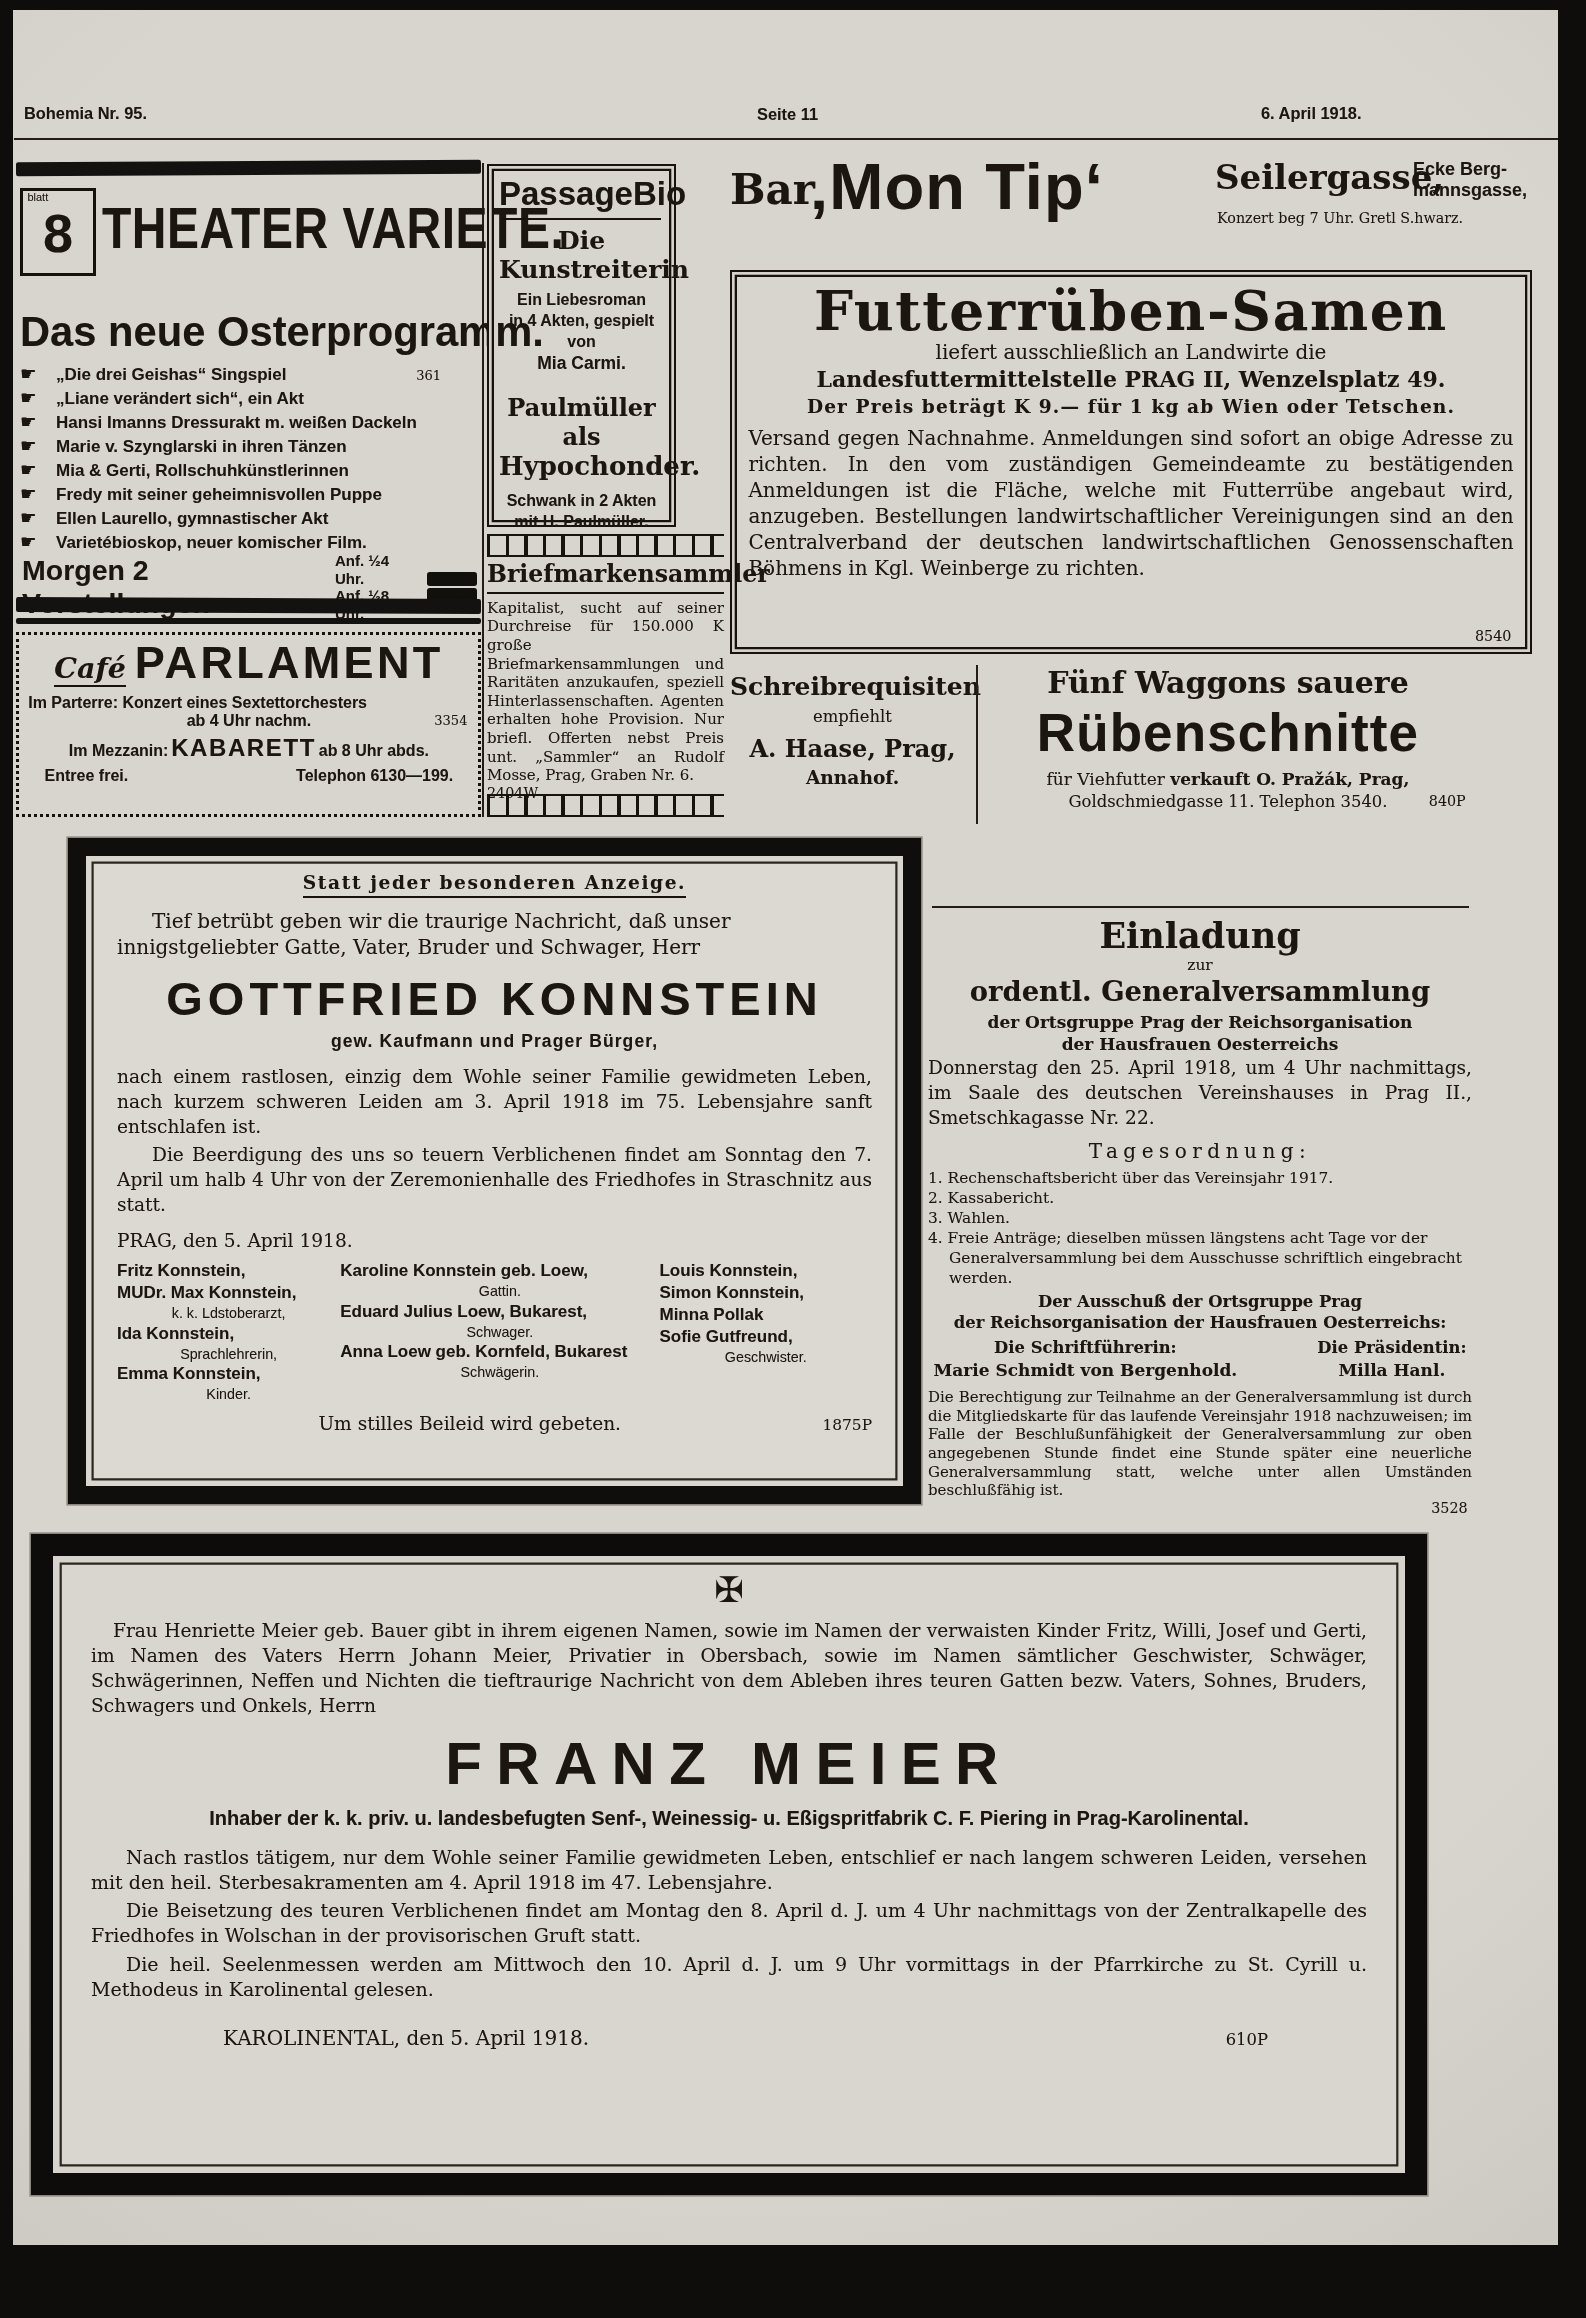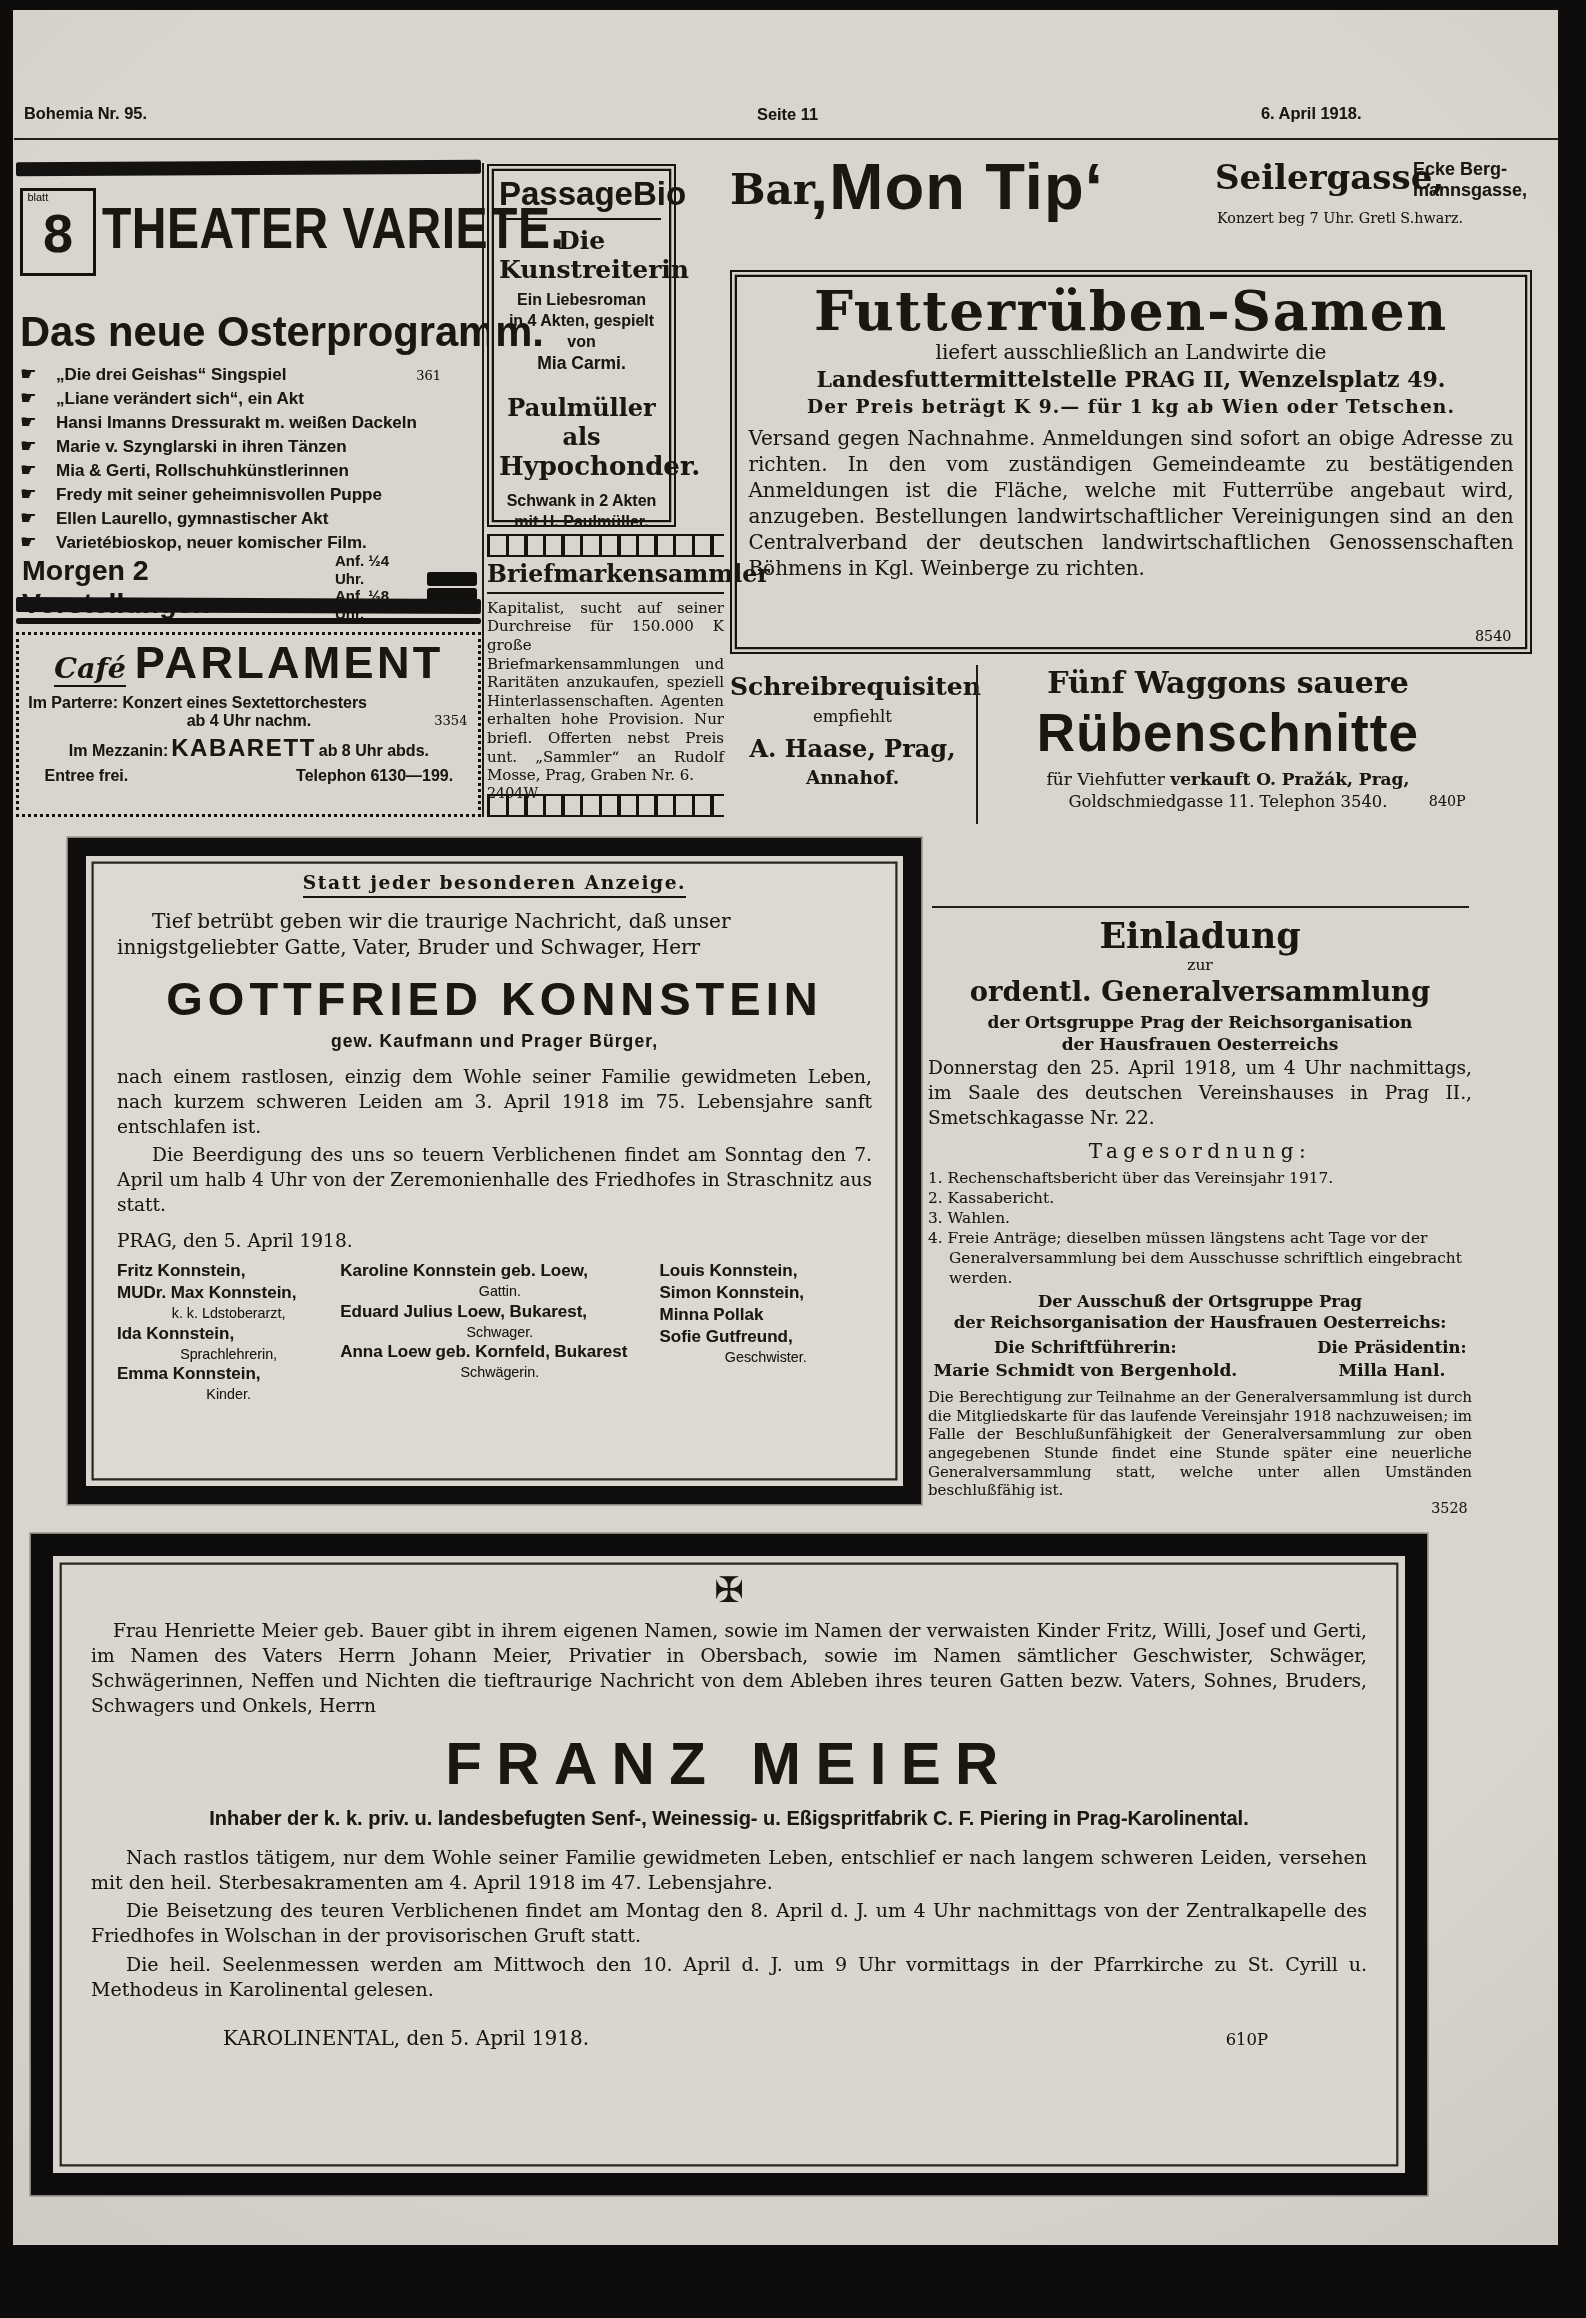--- a/index.html
+++ b/index.html
@@ -256,20 +256,24 @@
         <div class="sig-role">Schwägerin.</div>
       </div>
       <div style="width:219px">
         <div class="sig-name">Louis Konnstein,</div>
         <div class="sig-name">Simon Konnstein,</div>
         <div class="sig-name">Minna Pollak</div>
         <div class="sig-name">Sofie Gutfreund,</div>
         <div class="sig-role">Geschwister.</div>
       </div>
     </div>
+    <div style="display:flex;align-items:baseline;margin-top:8.8px">
+      <div class="serif" style="font-size:18.6px;margin:0 auto">Um stilles Beileid wird gebeten.</div>
+      <div class="serif" style="font-size:15.4px">1875P</div>
+    </div>
   </div>
 
   <div class="frame2" style="left:31px;top:1534px;width:1396px;height:661px;box-sizing:border-box;padding:14.3px 38px">
     <div class="ctr" style="font-size:35px;font-family:'DejaVu Sans',sans-serif">✠</div>
     <div class="serif just" style="font-size:18.6px;line-height:25px;text-indent:22px;margin-top:7.7px">Frau Henriette Meier geb. Bauer gibt in ihrem eigenen Namen, sowie im Namen der verwaisten Kinder Fritz, Willi, Josef und Gerti, im Namen des Vaters Herrn Johann Meier, Privatier in Obersbach, sowie im Namen sämtlicher Geschwister, Schwäger, Schwägerinnen, Neffen und Nichten die tieftraurige Nachricht von dem Ableben ihres teuren Gatten bezw. Vaters, Sohnes, Bruders, Schwagers und Onkels, Herrn</div>
     <div class="sans b ctr" style="font-size:60px;letter-spacing:14.3px;margin-top:11px">FRANZ MEIER</div>
     <div class="sans b ctr" style="font-size:20px;margin-top:8.8px">Inhaber der k. k. priv. u. landesbefugten Senf-, Weinessig- u. Eßigspritfabrik C. F. Piering in Prag-Karolinental.</div>
     <div class="serif just" style="font-size:19px;line-height:25px;text-indent:35px;margin-top:15.4px">Nach rastlos tätigem, nur dem Wohle seiner Familie gewidmeten Leben, entschlief er nach langem schweren Leiden, versehen mit den heil. Sterbesakramenten am 4. April 1918 im 47. Lebensjahre.</div>
     <div class="serif just" style="font-size:19px;line-height:25px;text-indent:35px;margin-top:3.3px">Die Beisetzung des teuren Verblichenen findet am Montag den 8. April d. J. um 4 Uhr nachmittags von der Zentralkapelle des Friedhofes in Wolschan in der provisorischen Gruft statt.</div>
     <div class="serif just" style="font-size:19px;line-height:25px;text-indent:35px;margin-top:3.3px">Die heil. Seelenmessen werden am Mittwoch den 10. April d. J. um 9 Uhr vormittags in der Pfarrkirche zu St. Cyrill u. Methodeus in Karolinental gelesen.</div>

